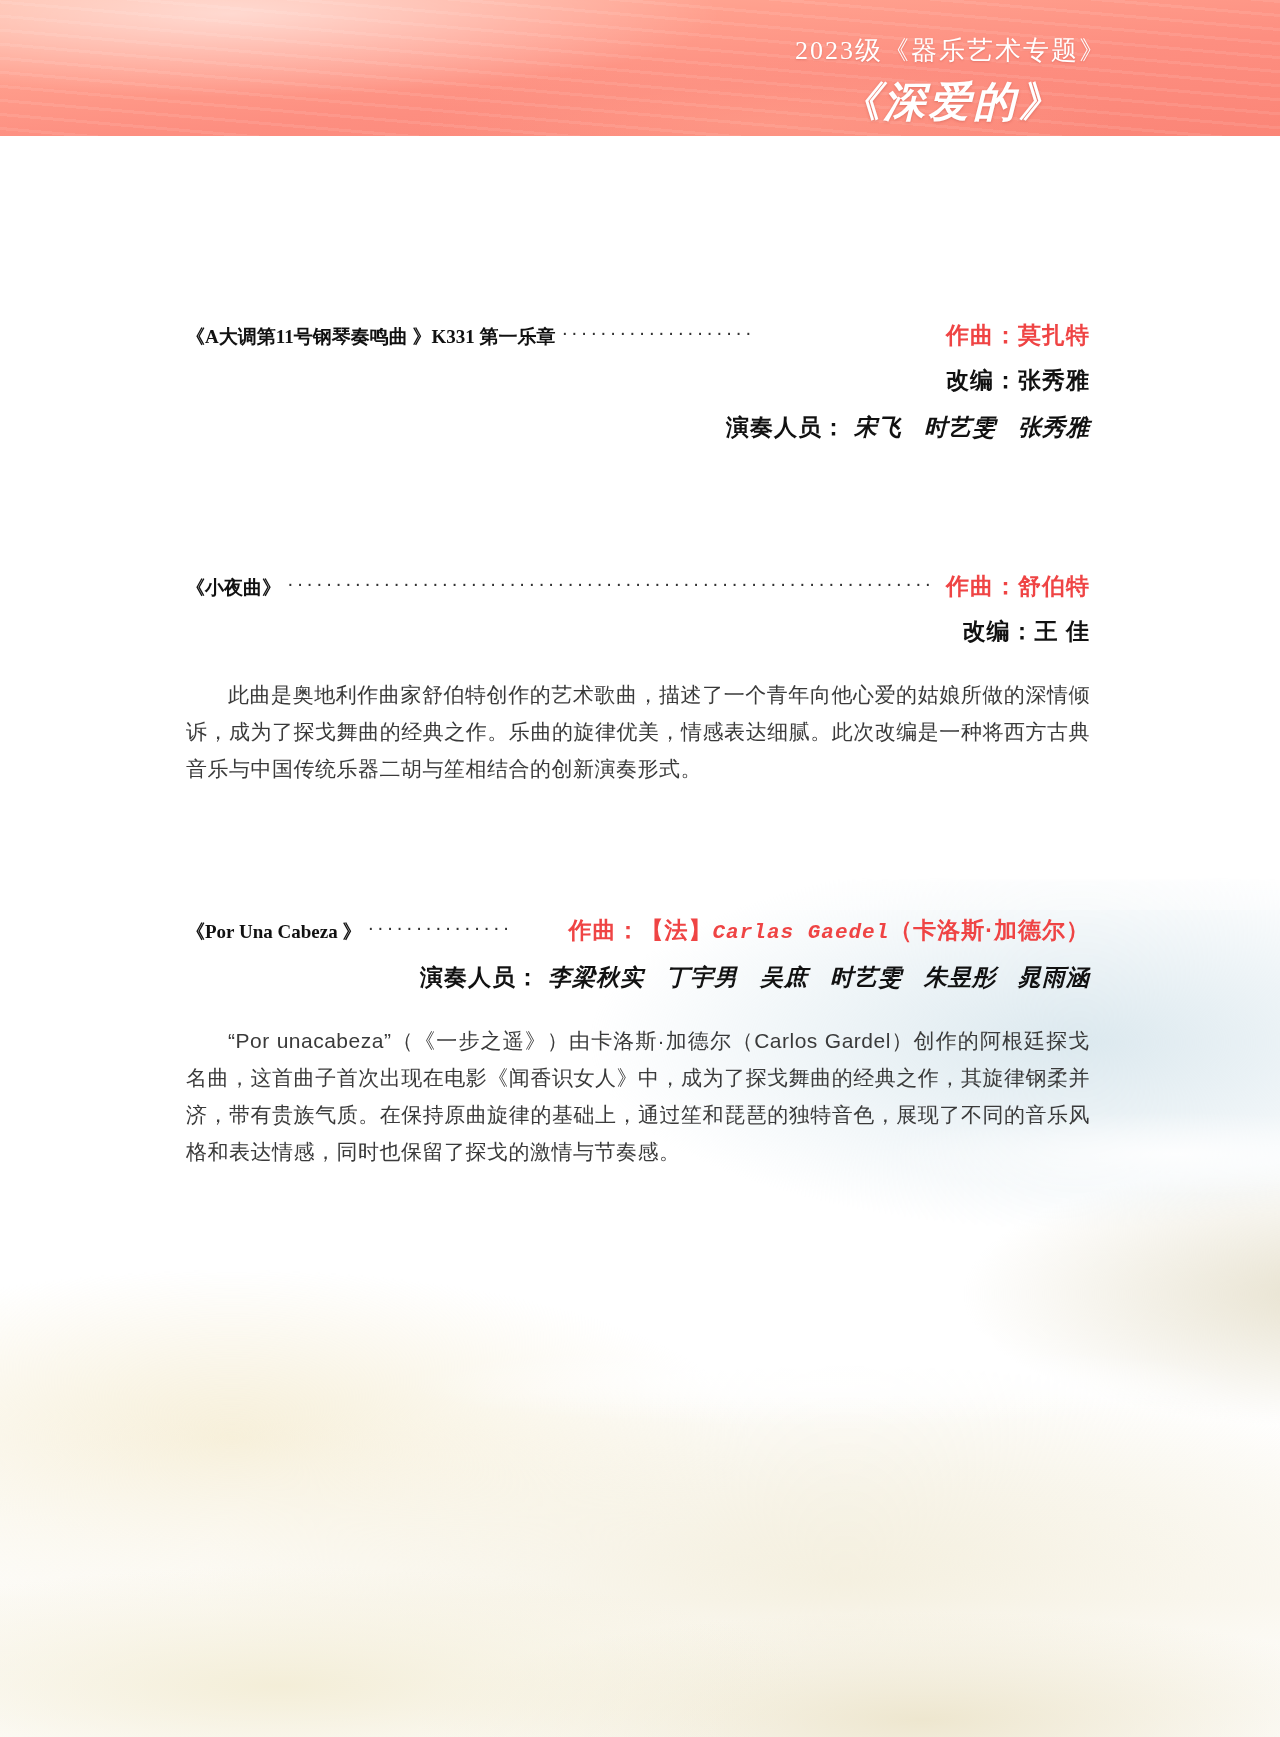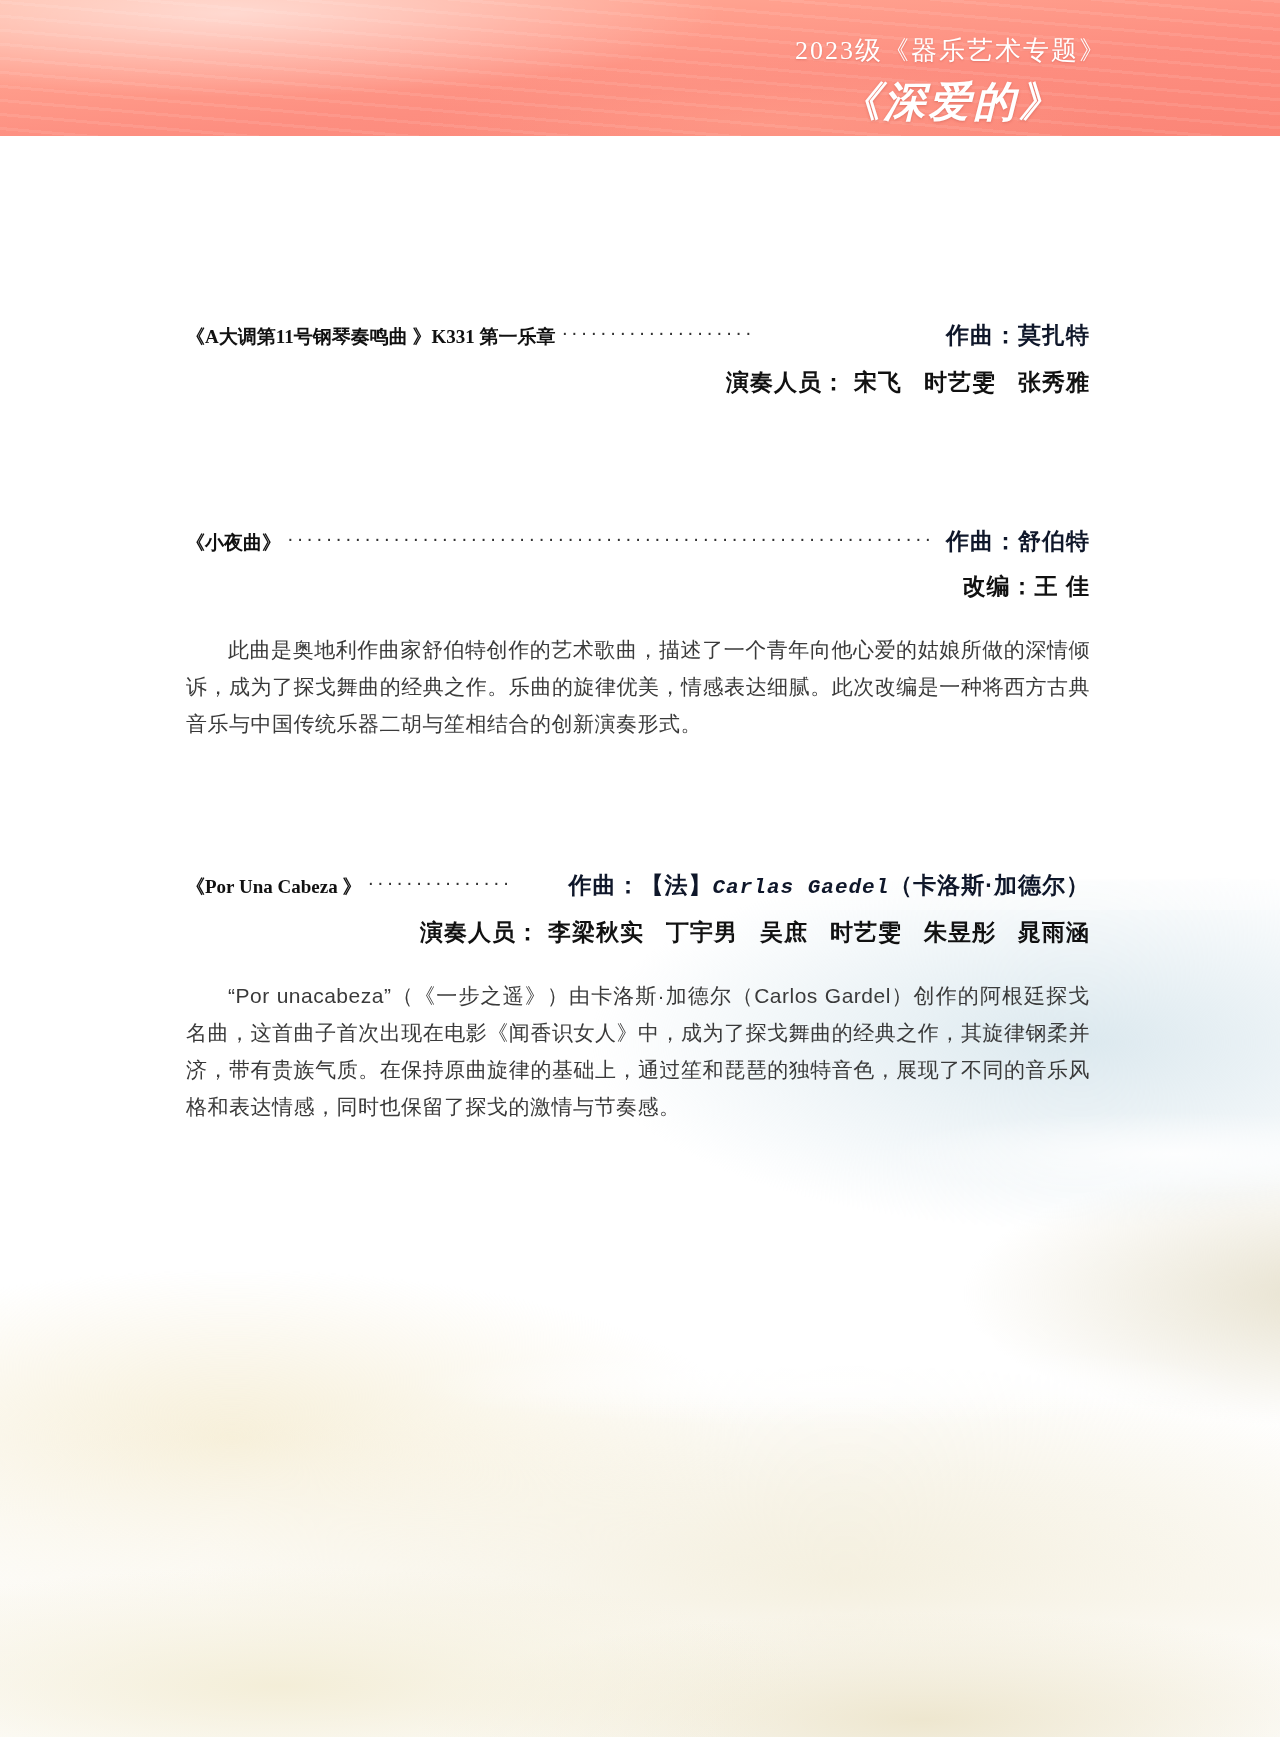--- a/index.html
+++ b/index.html
@@ -152,21 +152,21 @@
     min-width: 40px;
   }
   .dots-inner {
     display: block;
     white-space: nowrap;
     overflow: hidden;
   }
   .composer {
     font-size: 23px;
     font-weight: bold;
-    color: #0f172a;
+    color: #ef4444;
     letter-spacing: 1px;
     text-align: right;
   }
   .composer .latin {
     font-family: Liberation Mono, monospace;
     font-style: italic;
     font-size: 21px;
     letter-spacing: 1px;
   }
   .credit-row {
@@ -178,21 +178,21 @@
     letter-spacing: 1px;
   }
   .performers-row {
     text-align: right;
     font-size: 23px;
     font-weight: bold;
     color: #111;
     margin-top: 16px;
     letter-spacing: 1px;
   }
-  .performers-row .names span { margin-left: 22px; }
+  .performers-row .names span { margin-left: 22px; font-style: italic; }
   .performers-row .names span:first-child { margin-left: 8px; }
 
   .desc {
     margin-top: 30px;
     font-size: 21px;
     line-height: 1.75;
     color: #3a3a3a;
     text-indent: 2em;
     text-align: justify;
     letter-spacing: .5px;
@@ -222,20 +222,21 @@
 <div class="content">
 
   <div class="program p1">
     <div class="title-row">
       <span class="piece-title">《A大调第11号钢琴奏鸣曲 》K331  第一乐章</span>
       <span class="dots">
           <span class="dots-inner">····················</span>
         </span>
       <span class="composer"><span>作曲：</span><span>莫扎特</span></span>
     </div>
+    <div class="credit-row"><span>改编：</span><span>张秀雅</span></div>
     <div class="performers-row"><span>演奏人员：</span><span class="names"><span>宋飞</span><span>时艺雯</span><span>张秀雅</span></span></div>
   </div>
 
   <div class="gap-1"></div>
 
   <div class="program">
     <div class="title-row">
       <span class="piece-title">《小夜曲》</span>
       <span class="dots">
           <span class="dots-inner">···································································</span>

